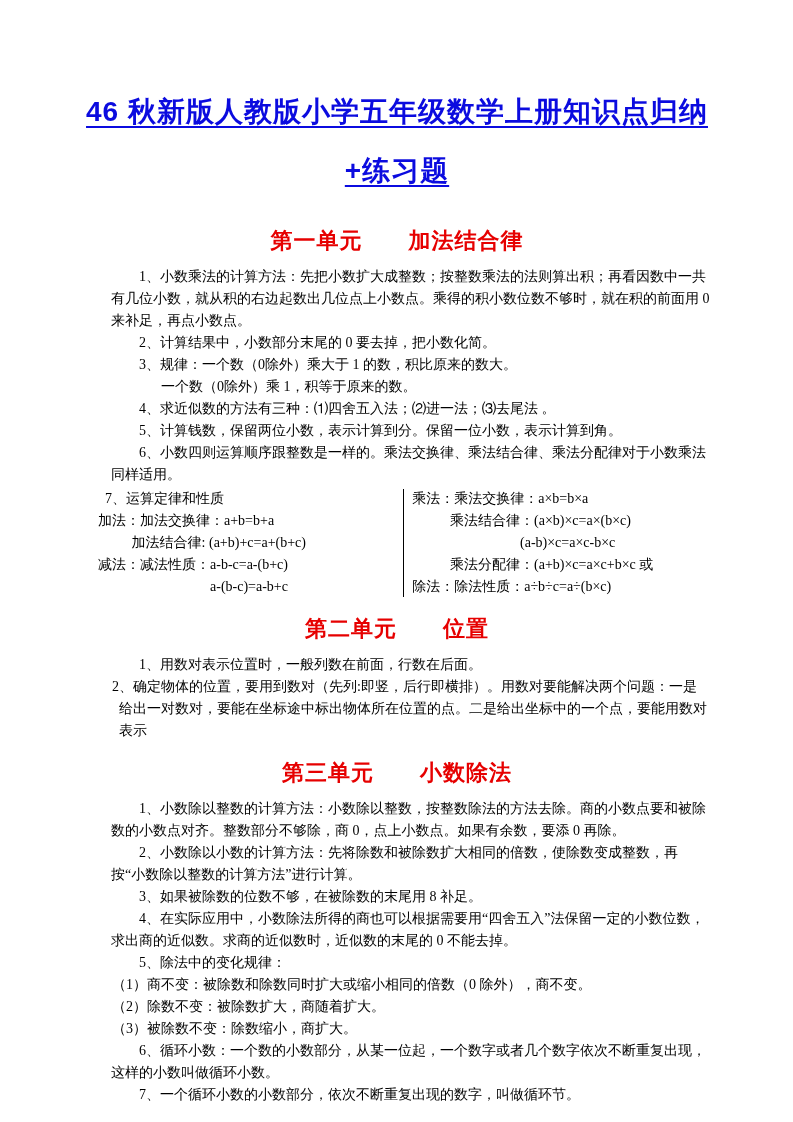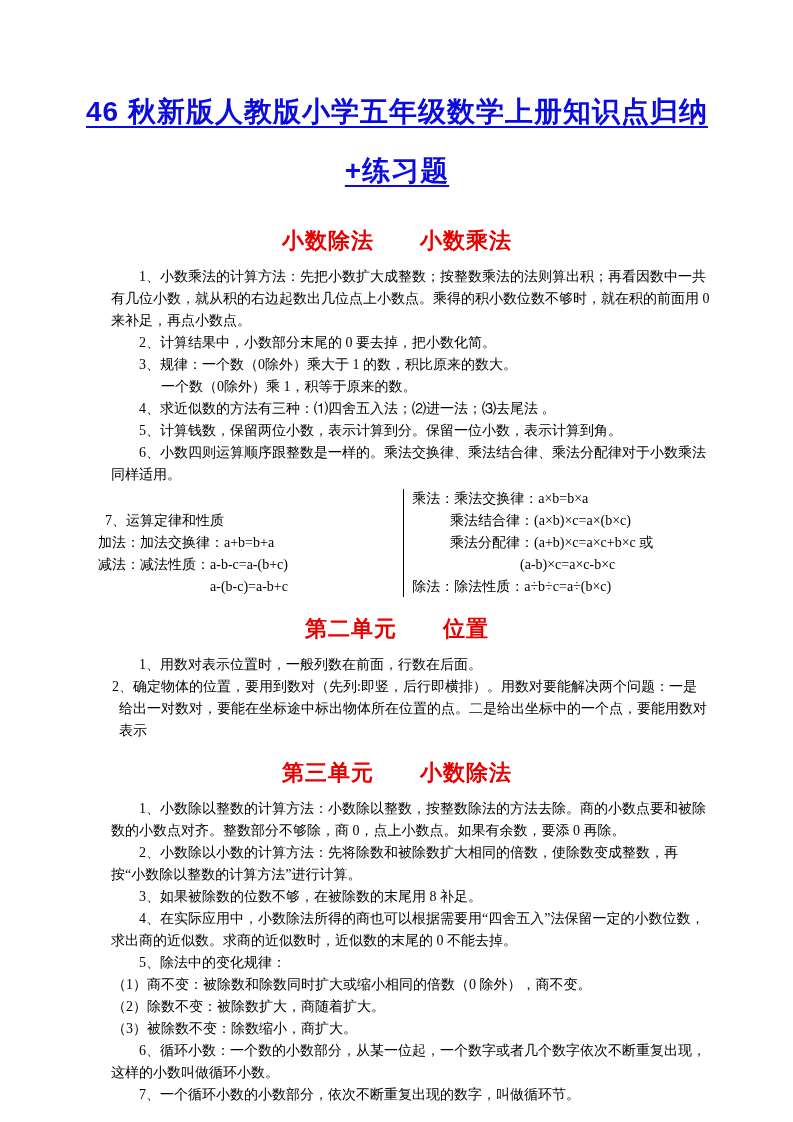--- a/index.html
+++ b/index.html
@@ -56,42 +56,43 @@
 <body>
 
 <div class="page">
 
   <div class="doc-title">
     <div class="title-line">46 秋新版人教版小学五年级数学上册知识点归纳</div>
     <div class="title-line">+练习题</div>
   </div>
 
   <div class="section">
-    <div class="section-heading">小数除法　　小数乘法</div>
+    <div class="section-heading">第一单元　　加法结合律</div>
     <p class="bp ind">1、小数乘法的计算方法：先把小数扩大成整数；按整数乘法的法则算出积；再看因数中一共有几位小数，就从积的右边起数出几位点上小数点。乘得的积小数位数不够时，就在积的前面用 0 来补足，再点小数点。</p>
     <p class="bp ind">2、计算结果中，小数部分末尾的 0 要去掉，把小数化简。</p>
     <p class="bp ind">3、规律：一个数（0除外）乘大于 1 的数，积比原来的数大。</p>
     <p class="bp sub-rule">一个数（0除外）乘 1，积等于原来的数。</p>
     <p class="bp ind">4、求近似数的方法有三种：⑴四舍五入法；⑵进一法；⑶去尾法 。</p>
     <p class="bp ind">5、计算钱数，保留两位小数，表示计算到分。保留一位小数，表示计算到角。</p>
     <p class="bp ind">6、小数四则运算顺序跟整数是一样的。乘法交换律、乘法结合律、乘法分配律对于小数乘法同样适用。</p>
 
     <div class="laws">
       <div class="laws-left">
         <p class="bp li-a">7、运算定律和性质</p>
         <p class="bp li-b">加法：加法交换律：a+b=b+a</p>
+        <p class="bp li-c">加法结合律: (a+b)+c=a+(b+c)</p>
         <p class="bp li-b">减法：减法性质：a-b-c=a-(b+c)</p>
         <p class="bp li-d">a-(b-c)=a-b+c</p>
       </div>
       <div class="laws-divider"></div>
       <div class="laws-right">
         <p class="bp ri-a">乘法：乘法交换律：a×b=b×a</p>
         <p class="bp ri-b">乘法结合律：(a×b)×c=a×(b×c)</p>
+        <p class="bp ri-c">(a-b)×c=a×c-b×c</p>
         <p class="bp ri-b">乘法分配律：(a+b)×c=a×c+b×c 或</p>
-        <p class="bp ri-c">(a-b)×c=a×c-b×c</p>
         <p class="bp ri-a">除法：除法性质：a÷b÷c=a÷(b×c)</p>
       </div>
     </div>
   </div>
 
   <div class="section">
     <div class="section-heading">第二单元　　位置</div>
     <p class="bp ind">1、用数对表示位置时，一般列数在前面，行数在后面。</p>
     <p class="bp hang">2、确定物体的位置，要用到数对（先列:即竖，后行即横排）。用数对要能解决两个问题：一是给出一对数对，要能在坐标途中标出物体所在位置的点。二是给出坐标中的一个点，要能用数对表示</p>
   </div>

